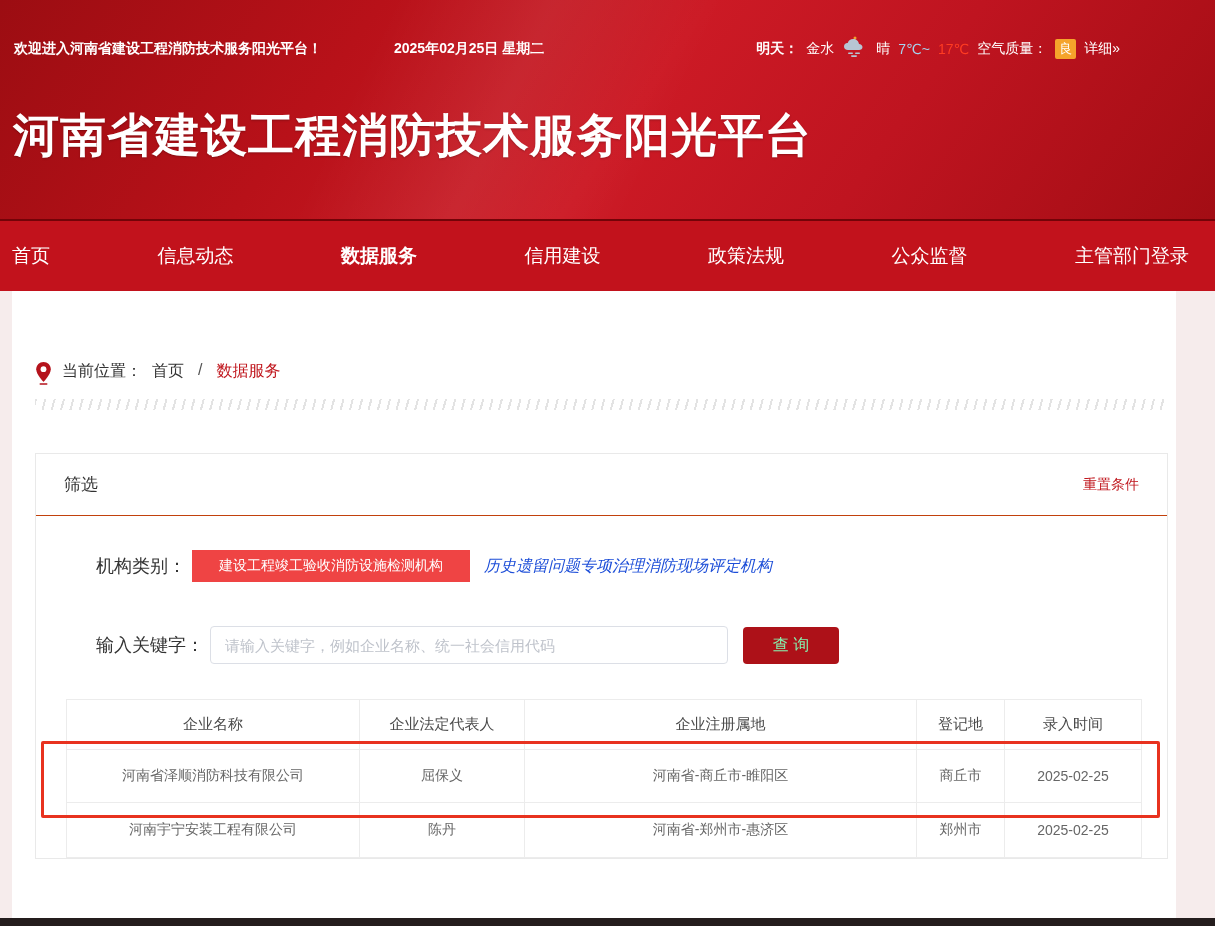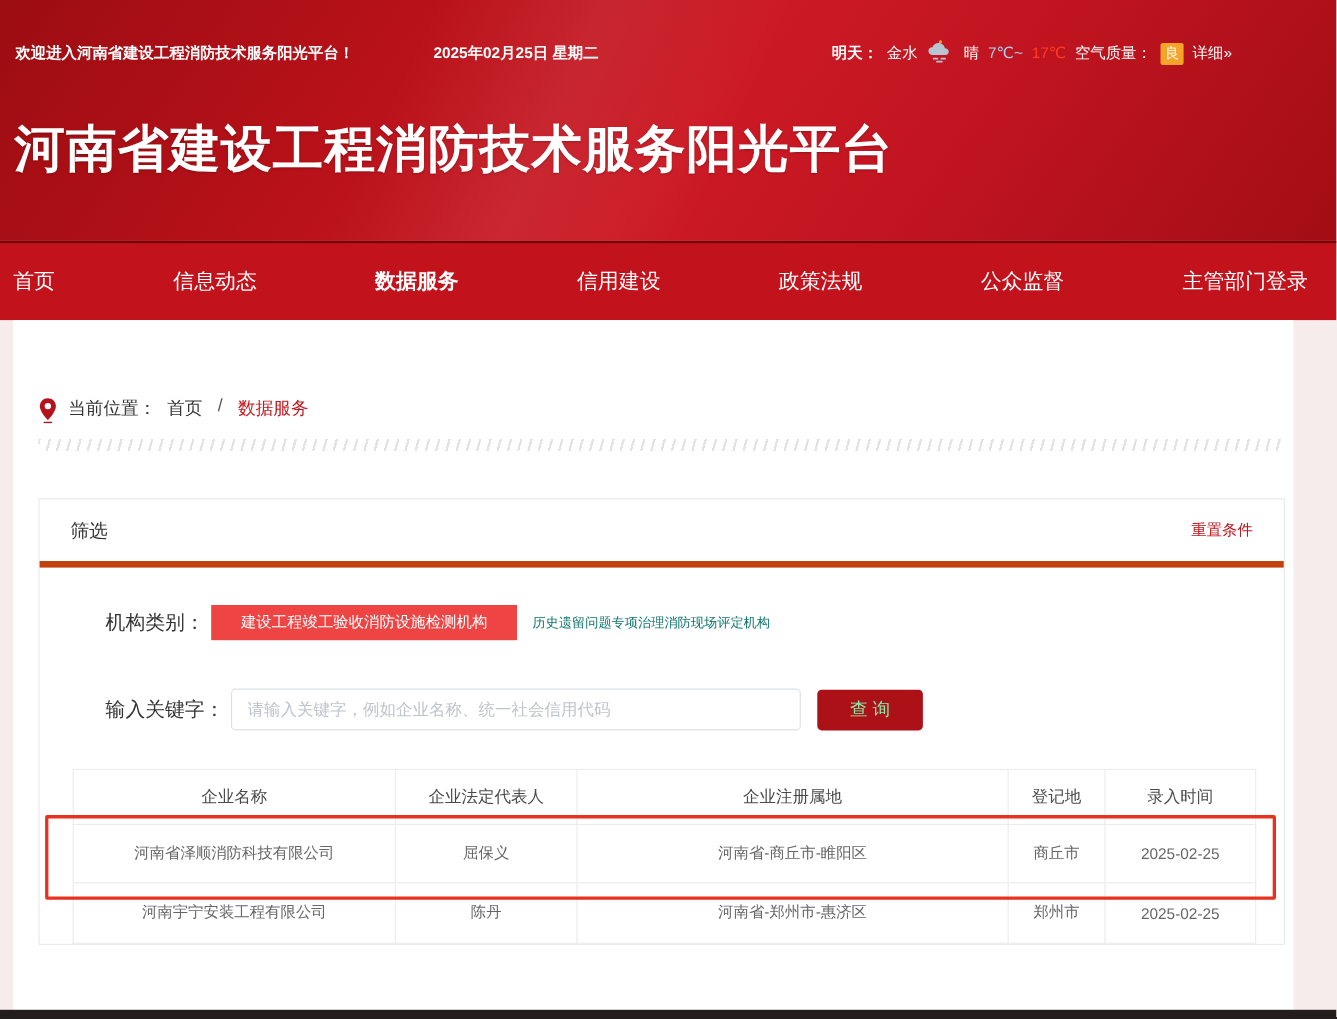--- a/index.html
+++ b/index.html
@@ -64,34 +64,34 @@
     margin:14px 0 0 23px; width:1133px; height:11px;
     background:repeating-linear-gradient(105deg,#e3e3e3 0 2px,transparent 2px 9px);
   }
   
   .panel {
     margin:43px 0 0 23px; width:1133px;
     border:1px solid #e9e9e9; background:#fff;
   }
   .panel-header {
     height:62px; display:flex; align-items:center; justify-content:space-between;
-    padding:0 28px; border-bottom:6px solid #c2410c;
+    padding:0 28px; border-bottom:1px solid #c2410c;
   }
   .panel-title { font-size:17px; color:#333; }
   .reset-link { font-size:14px; color:#c0161d; cursor:pointer; }
   .filter-row { display:flex; align-items:center; padding-left:60px; }
   .row-category { margin-top:34px; }
   .row-keyword  { margin-top:44px; }
   .field-label { font-size:18px; color:#333; white-space:nowrap; }
   .chip {
     margin-left:6px; background:#ef4444; color:#fff; font-size:14px;
     padding:7px 27px; cursor:pointer; white-space:nowrap;
   }
   .chip-plain {
-    margin-left:14px; color:#0f766e; font-size:12px; cursor:pointer; white-space:nowrap;
+    margin-left:14px; color:#1d4ed8; font-size:16px; cursor:pointer; white-space:nowrap;font-style:italic;
   }
   .region-group { display:flex; align-items:center; margin-left:57px; }
   .select-box {
     margin-left:6px; width:310px; height:36px;
     border:1px solid #dcdfe6; border-radius:4px;
     display:flex; align-items:center; justify-content:space-between;
     padding:0 12px; cursor:pointer; background:#fff;
   }
   .select-placeholder { color:#c0c4cc; font-size:15px; }
   .chev {

